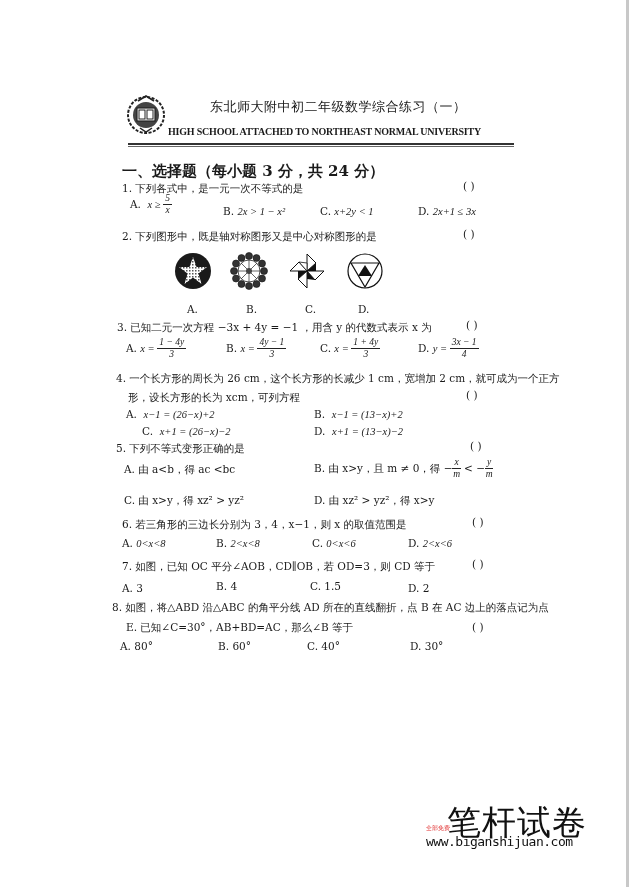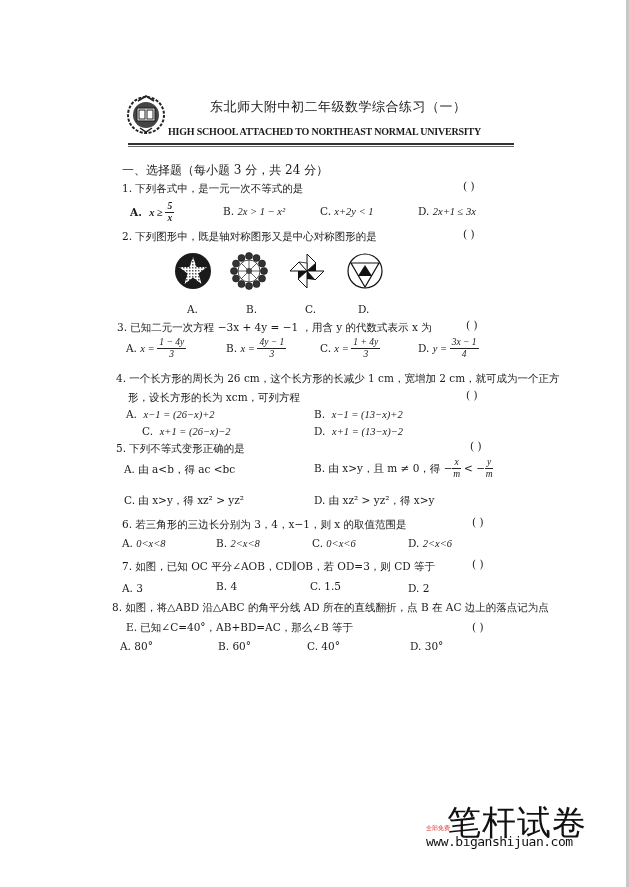--- a/index.html
+++ b/index.html
@@ -10,21 +10,21 @@
     color:#1a1a1a;
   }
   .right-strip { position:absolute; left:626px; top:0; width:3px; height:887px; background:#c8c8c8; }
   .abs { position:absolute; white-space:nowrap; }
   .header-title { left:210px; top:98px; font-size:13px; letter-spacing:0.5px; }
   .header-sub { left:168px; top:126px; font-size:10px; font-family:"Liberation Serif", serif; letter-spacing:-0.2px; font-weight:bold; }
   .rule1 { position:absolute; left:128px; top:143px; width:386px; height:2px; background:#333; }
   .rule2 { position:absolute; left:128px; top:146px; width:386px; height:1px; background:#666; }
   .logo { position:absolute; left:126px; top:93px; width:40px; height:42px; }
   .q { font-size:10.5px; }
-  .sec { font-weight:normal; font-size:12px; }
+  .sec { font-weight:bold; font-size:15px; }
   .paren { font-size:10.5px; }
   .opt { font-size:10.5px; }
   .math { font-family:"Liberation Serif", serif; font-style:italic; }
   .frac { display:inline-flex; flex-direction:column; align-items:center; vertical-align:middle; font-size:9.5px; line-height:11px; }
   .frac .num { border-bottom:1px solid #222; padding:0 2px; }
   .fig { position:absolute; top:252px; width:38px; height:38px; }
   .figlabel { font-size:10.5px; }
   .wm-title { left:447px; top:800px; font-size:34px; font-family:"DejaVu Sans", sans-serif; color:#111; letter-spacing:1px; }
   .wm-red { left:426px; top:824px; font-size:6px; color:#e03030; font-family:"DejaVu Sans", sans-serif; }
   .wm-url { left:426px; top:834px; font-size:13px; font-family:"DejaVu Sans Mono", monospace; color:#111; letter-spacing:-0.5px; }
@@ -45,21 +45,21 @@
 </svg>
 <div class="abs header-title">东北师大附中初二年级数学综合练习（一）</div>
 <div class="abs header-sub">HIGH SCHOOL ATTACHED TO NORTHEAST NORMAL UNIVERSITY</div>
 <div class="rule1"></div>
 <div class="rule2"></div>
 
 <div class="abs sec" style="left:122px;top:162px;">一、选择题（每小题 3 分，共 24 分）</div>
 
 <div class="abs q" style="left:122px;top:182px;">1. 下列各式中，是一元一次不等式的是</div>
 <div class="abs paren" style="left:463px;top:180px;">(        )</div>
-<div class="abs opt" style="left:130px;top:201px;font-weight:bold;">
+<div class="abs opt" style="left:130px;top:193px;">
   <span>A.</span>&nbsp;
   <span class="math">x ≥ </span><span class="frac math">
       <span class="num">5</span>
       <span>x</span>
     </span>
 </div>
 <div class="abs opt" style="left:223px;top:205px;">
   <span>B.</span>&nbsp;<span class="math">2x &gt; 1 − x²</span>
 </div>
 <div class="abs opt" style="left:320px;top:205px;">
@@ -187,21 +187,21 @@
 <div class="abs opt" style="left:408px;top:537px;"><span>D.</span> <span class="math">2&lt;x&lt;6</span></div>
 
 <div class="abs q" style="left:122px;top:560px;">7. 如图，已知 OC 平分∠AOB，CD∥OB，若 OD=3，则 CD 等于</div>
 <div class="abs paren" style="left:472px;top:558px;">(        )</div>
 <div class="abs opt" style="left:122px;top:582px;"><span>A.</span> <span>3</span></div>
 <div class="abs opt" style="left:216px;top:580px;"><span>B.</span> <span>4</span></div>
 <div class="abs opt" style="left:310px;top:580px;"><span>C.</span> <span>1.5</span></div>
 <div class="abs opt" style="left:408px;top:582px;"><span>D.</span> <span>2</span></div>
 
 <div class="abs q" style="left:112px;top:601px;">8. 如图，将△ABD 沿△ABC 的角平分线 AD 所在的直线翻折，点 B 在 AC 边上的落点记为点</div>
-<div class="abs q" style="left:126px;top:621px;">E. 已知∠C=40°，AB+BD=AC，那么∠B 等于</div>
+<div class="abs q" style="left:126px;top:621px;">E. 已知∠C=30°，AB+BD=AC，那么∠B 等于</div>
 <div class="abs paren" style="left:472px;top:621px;">(        )</div>
 <div class="abs opt" style="left:120px;top:640px;text-align:right;"><span>A.</span> <span>80°</span></div>
 <div class="abs opt" style="left:218px;top:640px;"><span>B.</span> <span>60°</span></div>
 <div class="abs opt" style="left:307px;top:640px;"><span>C.</span> <span>40°</span></div>
 <div class="abs opt" style="left:410px;top:640px;"><span>D.</span> <span>30°</span></div>
 
 <div class="abs wm-title">笔杆试卷</div>
 <div class="abs wm-red">全部免费</div>
 <div class="abs wm-url">www.biganshijuan.com</div>
 

